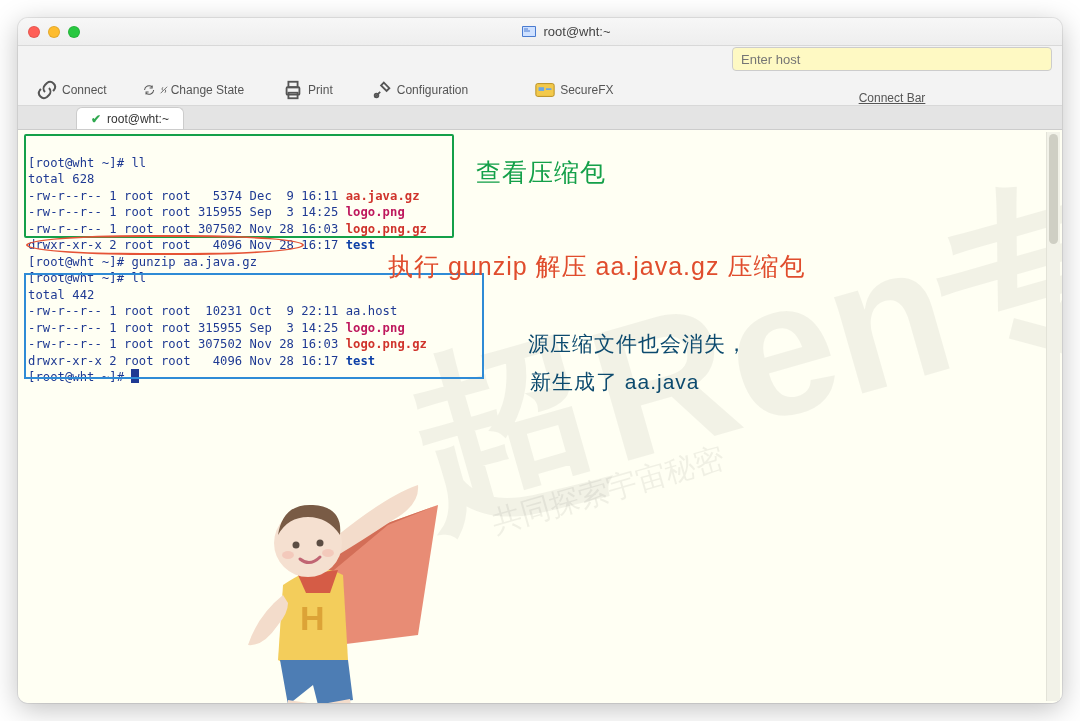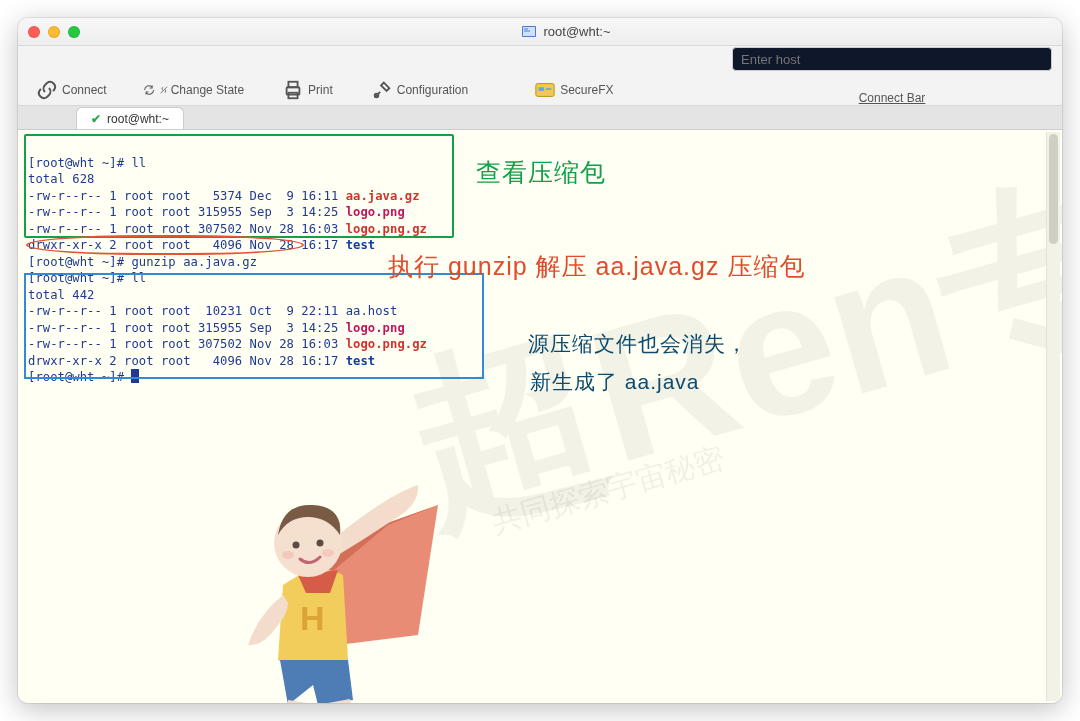--- a/index.html
+++ b/index.html
@@ -31,21 +31,21 @@
   
   .toolbar {
     display:flex; align-items:flex-end; height:60px; padding:4px 10px 0 10px;
     background:#f3f3f3; border-bottom:1px solid #d8d8d8;
   }
   .tgroup { display:flex; gap:24px; }
   .tbtn { display:flex; flex-direction:row; align-items:center; gap:2px; color:#555; font-size:12px; padding:2px 6px; cursor:pointer;}
   .tbtn .ico { width:26px; height:26px; display:flex; align-items:center; justify-content:center; }
   .toolbar-right { margin-left:auto; display:flex; flex-direction:column; align-items:center; min-width:320px; }
   .hostinput {
-    width:320px; height:24px; border:1px solid #ccc; border-radius:4px; background:#0f172a;
+    width:320px; height:24px; border:1px solid #ccc; border-radius:4px; background:#fef9c3;
     font-size:13px; color:#888; padding:0 8px;
   }
   .connectbar-label { font-size:12px; color:#555; margin-top:20px;text-decoration:underline; }
 
   
   .tabstrip { height:24px; background:#e4e4e4; border-bottom:1px solid #ccc; display:flex; align-items:flex-end; padding-left:58px; }
   .tab {
     display:flex; align-items:center; gap:6px; height:22px; padding:0 14px;
     background:#fff; border:1px solid #ccc; border-bottom:none;
     border-top-left-radius:6px; border-top-right-radius:6px;

